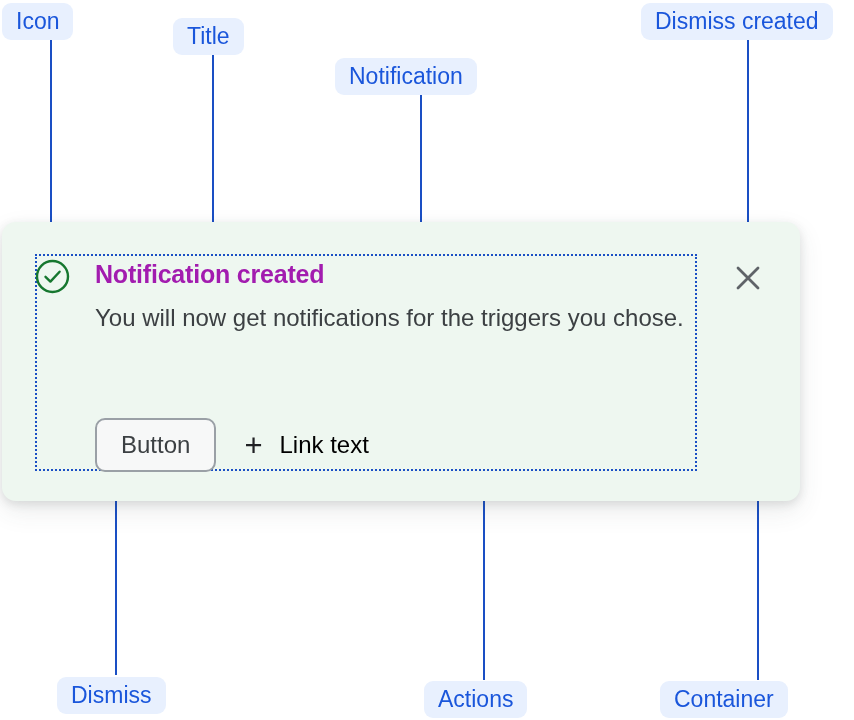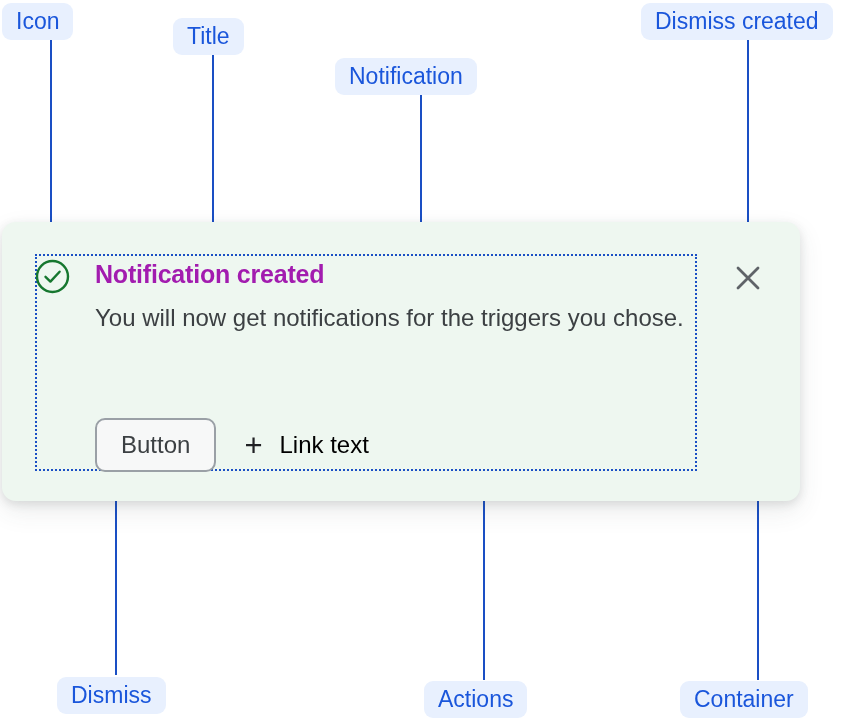--- a/index.html
+++ b/index.html
@@ -153,21 +153,21 @@
 <div class="chip" style="left:173px; top:18px;">Title</div>
 
 <div class="chip" style="left:335px; top:58px;">Notification</div>
 
 <div class="chip" style="left:641px; top:3px;">Dismiss created</div>
 
 <div class="chip" style="left:57px;  top:677px;">Dismiss</div>
 
 <div class="chip" style="left:424px; top:681px;">Actions</div>
 
-<div class="chip" style="left:680px; top:681px;">Container</div>
+<div class="chip" style="left:660px; top:681px;">Container</div>
 
 <div class="leader" style="left:50px;  top:40px;  height:208px;"></div>
 <div class="leader" style="left:212px; top:55px;  height:208px;"></div>
 <div class="leader" style="left:420px; top:95px;  height:208px;"></div>
 <div class="leader" style="left:747px; top:40px;  height:208px;"></div>
 <div class="leader" style="left:115px; top:470px; height:205px;"></div>
 <div class="leader" style="left:483px; top:475px; height:205px;"></div>
 <div class="leader" style="left:757px; top:475px; height:205px;"></div>
 
 <div class="dot" style="left:45px;  top:243px;"></div>

